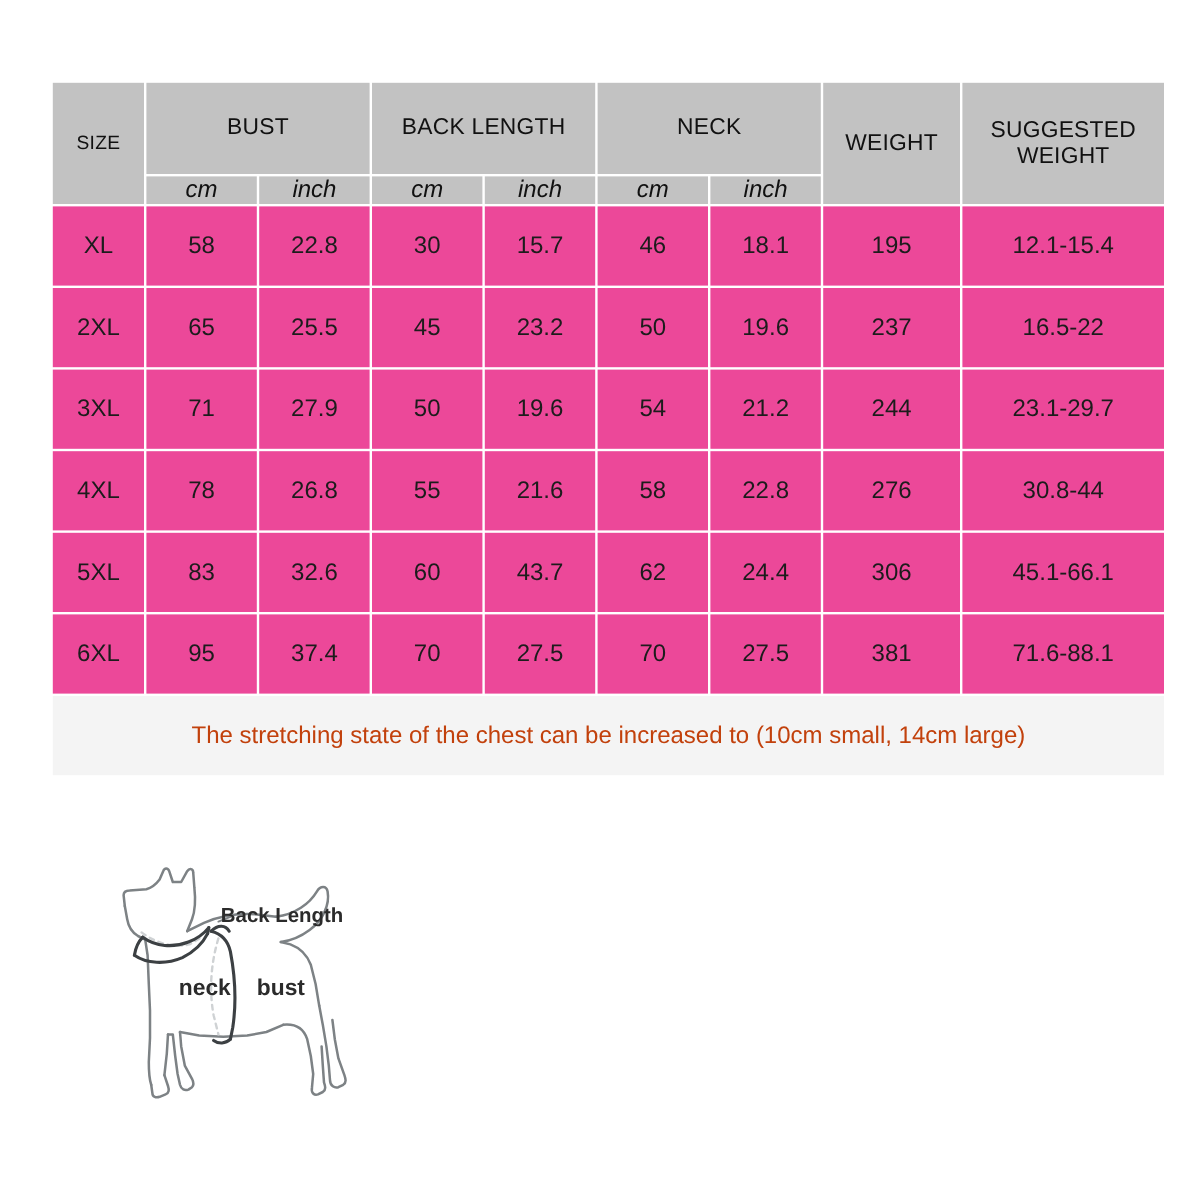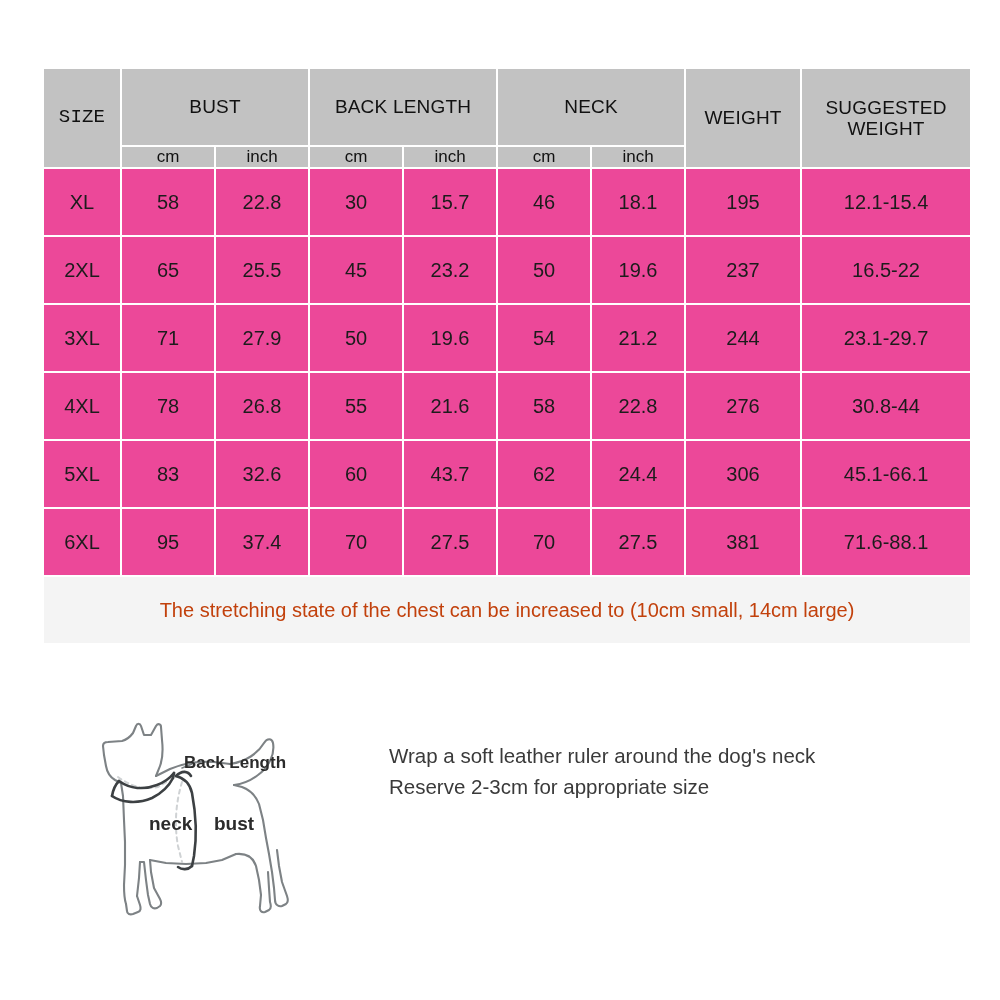--- a/index.html
+++ b/index.html
@@ -49,29 +49,29 @@
   
   th.hd {
     background: #c2c2c2;
     color: #111111;
     font-weight: bold;
     font-size: 19px;
     letter-spacing: .2px;
     line-height: 1.12;
   }
   th.hd-size {
-    font-size: 19px;
-    font-family: Liberation Mono, monospace;
+    font-size: 16px;
   }
   th.unit {
     background: #c2c2c2;
     color: #111111;
-    font-size: 17px;
+    font-size: 20px;
     font-weight: normal;
     height: 20px;
+    font-style: italic;
   }
   th.group {
     height: 76px;
   }
 
   
   td.cell {
     background: #ec4899;
     color: #1c1c1c;
     font-size: 20px;
@@ -331,20 +331,16 @@
           <path d="M86 48 L96 44"></path>
         </g>
       </svg>
 
       <span class="lbl lbl-back">Back Length</span>
       <span class="lbl lbl-neck">neck</span>
       <span class="lbl lbl-bust">bust</span>
     </div>
 
     <div class="instructions">
-      <div class="instr-block">
-        <span class="instr-line">Wrap a soft leather ruler around the dog's neck</span>
-        <span class="instr-line">Reserve 2-3cm for appropriate size</span>
-      </div>
     </div>
 
   </div>
 </div>
 
 </body></html>

